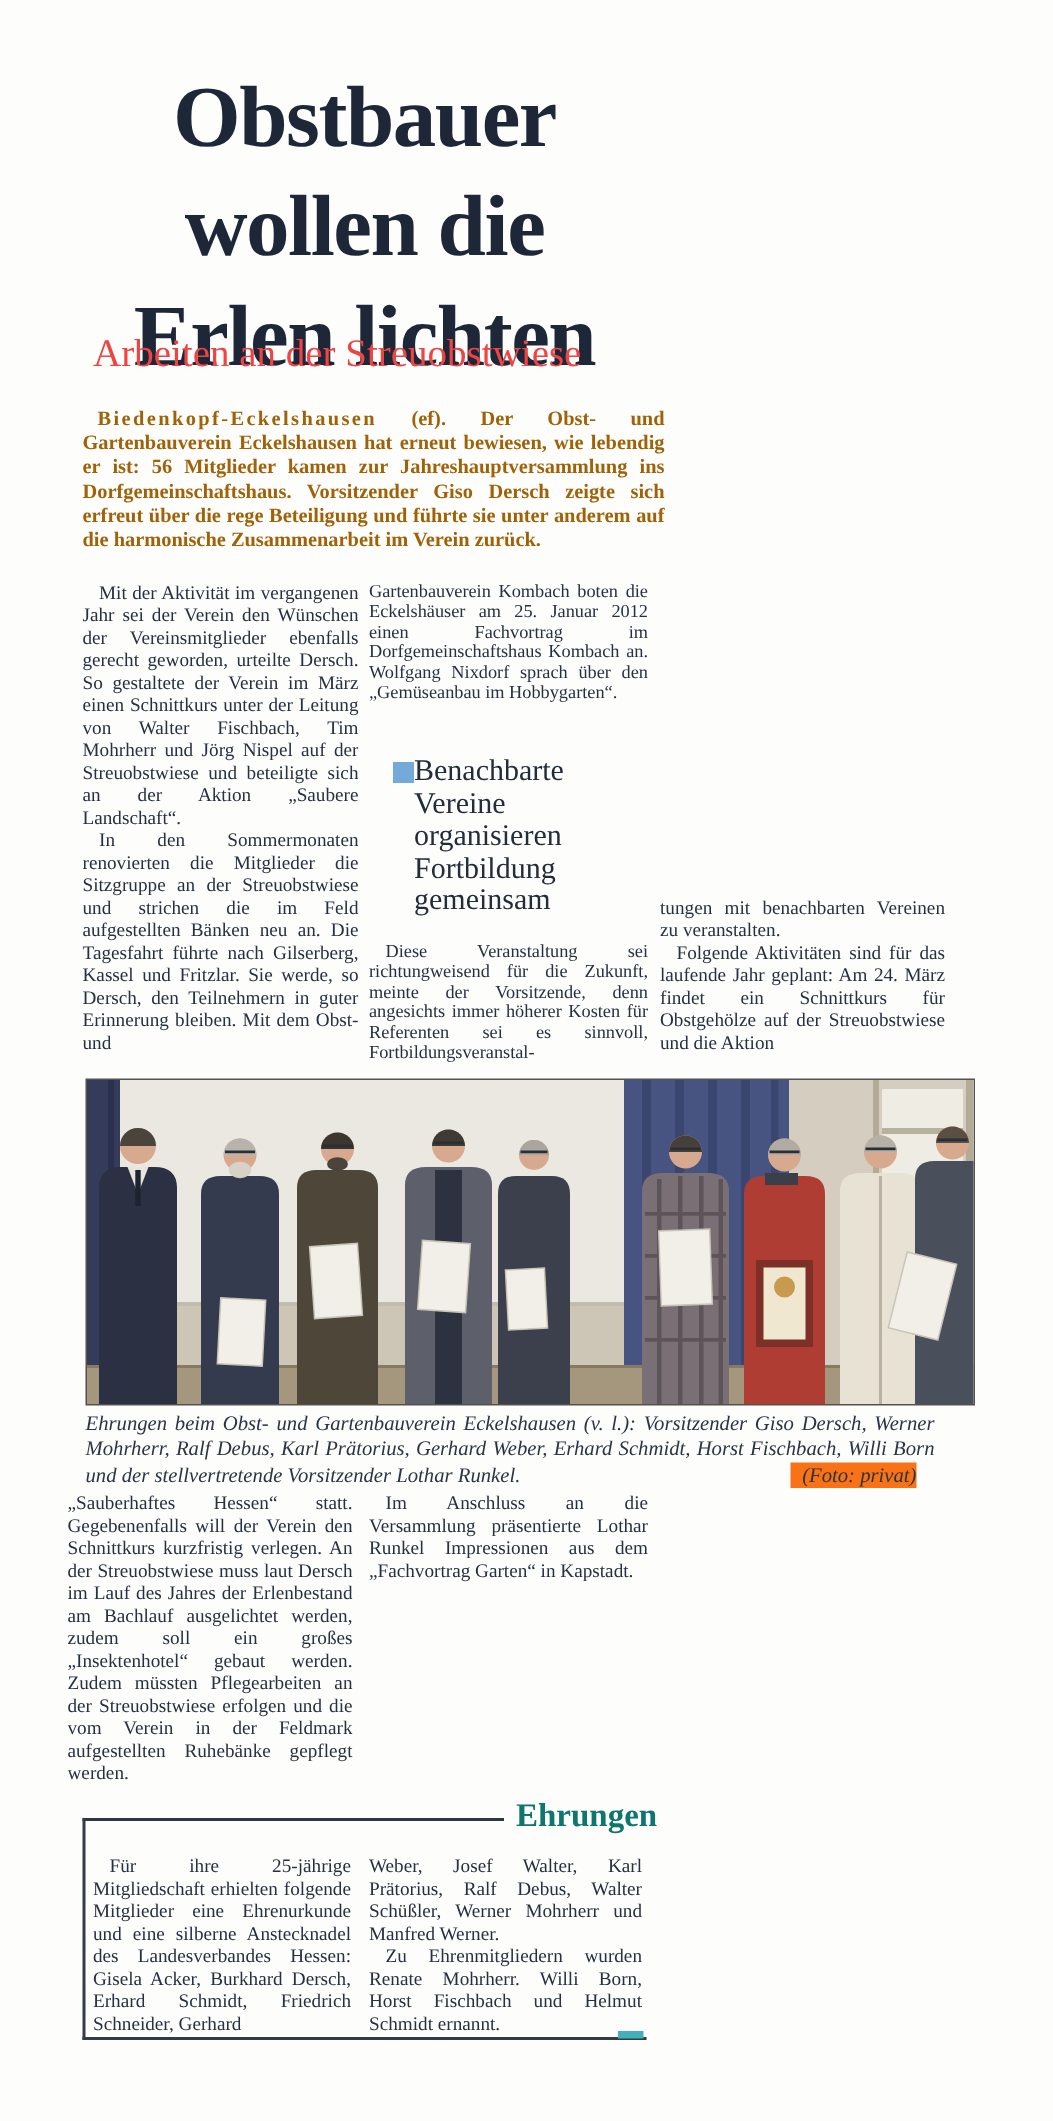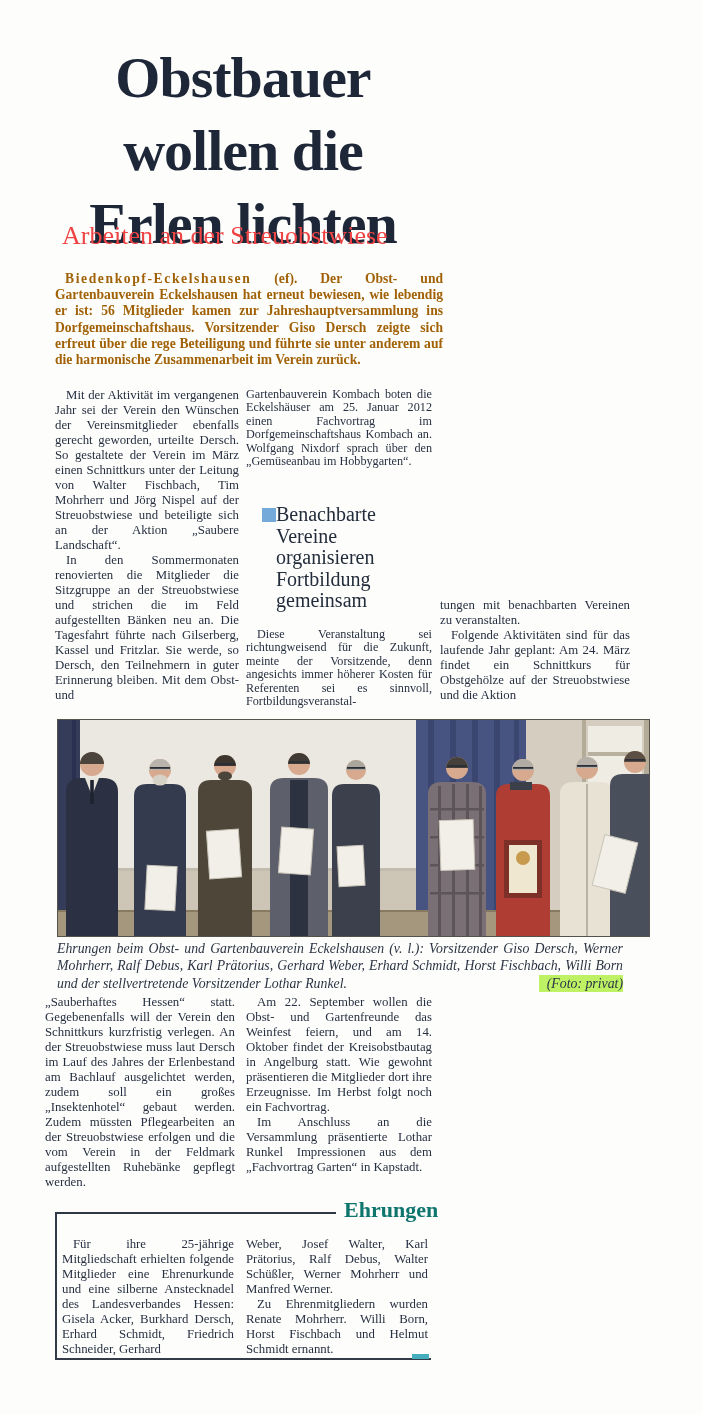--- a/index.html
+++ b/index.html
@@ -23,21 +23,21 @@
   .col2p1{left:246px;top:388px;width:186px;height:118px;overflow:hidden}
   .pullquote{left:262px;top:504px;width:176px;display:flex}
   .pq-square{width:14px;height:14px;margin:4px 0 0 0;flex:none}
   .pq-lines{font-size:20px;line-height:21.5px;color:#232c3b}
   .col2p2{left:246px;top:628px;width:186px;height:91px;overflow:hidden}
   .col3{left:440px;top:598px;width:190px;height:121px;overflow:hidden}
   .photo{left:57px;top:719px;width:591px;height:216px;border:1px solid #55524c;box-sizing:content-box}
   .photo svg{display:block}
   .caption{left:57px;top:940px;width:566px;font-style:italic;font-size:13.8px;
     line-height:17.4px;text-align:justify;color:#2b3443}
-  .credit{position:absolute;right:0;bottom:0;background:#bef264;padding-left:8px}
+  .credit{position:absolute;right:12px;bottom:0;background:#f97316;padding-left:8px}
   .low1{left:45px;top:995px;width:190px;height:212px;overflow:hidden}
   .low2{left:246px;top:995px;width:186px;height:212px;overflow:hidden}
   .ehr-rule{left:55px;top:1212px;width:281px;height:2px}
   .ehr-title{left:344px;top:1197px;font-size:22px;font-weight:bold;color:#0f766e;white-space:nowrap}
   .ehr-box{left:55px;top:1212px;width:374px;height:146px;
     border-left:2px solid #333b49;border-bottom:2px solid #333b49}
   .boxcol1{left:62px;top:1237px;width:172px;height:118px;overflow:hidden}
   .boxcol2{left:246px;top:1237px;width:182px;height:118px;overflow:hidden}
   .teal-mark{left:412px;top:1354px;width:17px;height:5px}
 </style>
@@ -179,21 +179,20 @@
 <div class="abs caption">
   <span>Ehrungen beim Obst- und Gartenbauverein Eckelshausen (v. l.): Vorsitzender Giso Dersch, Werner Mohrherr, Ralf Debus, Karl Prätorius, Gerhard Weber, Erhard Schmidt, Horst Fischbach, Willi Born und der stellvertretende Vorsitzender Lothar Runkel.</span>
   <span class="credit">(Foto: privat)</span>
 </div>
 
 <div class="abs bodycol low1">
   <p>„Sauberhaftes Hessen“ statt. Gegebenenfalls will der Verein den Schnittkurs kurzfristig verlegen. An der Streuobstwiese muss laut Dersch im Lauf des Jahres der Erlenbestand am Bachlauf ausgelichtet werden, zudem soll ein großes „Insektenhotel“ gebaut werden. Zudem müssten Pflegearbeiten an der Streuobstwiese erfolgen und die vom Verein in der Feldmark aufgestellten Ruhebänke gepflegt werden.</p>
 </div>
 
 <div class="abs bodycol low2">
-  <p class="ind">Am 22. September wollen die Obst- und Gartenfreunde das Weinfest feiern, und am 14. Oktober findet der Kreisobstbautag in Angelburg statt. Wie gewohnt präsentieren die Mitglieder dort ihre Erzeugnisse. Im Herbst folgt noch ein Fachvortrag.</p>
   <p class="ind">Im Anschluss an die Versammlung präsentierte Lothar Runkel Impressionen aus dem „Fachvortrag Garten“ in Kapstadt.</p>
 </div>
 
 <div class="abs ehr-rule" style="background: rgb(47, 55, 68);"></div>
 <div class="abs ehr-title">Ehrungen</div>
 <div class="abs ehr-box"></div>
 
 <div class="abs bodycol boxcol1">
   <p class="ind">Für ihre 25-jährige Mitgliedschaft erhielten folgende Mitglieder eine Ehrenurkunde und eine silberne Anstecknadel des Landesverbandes Hessen: Gisela Acker, Burkhard Dersch, Erhard Schmidt, Friedrich Schneider, Gerhard</p>
 </div>

